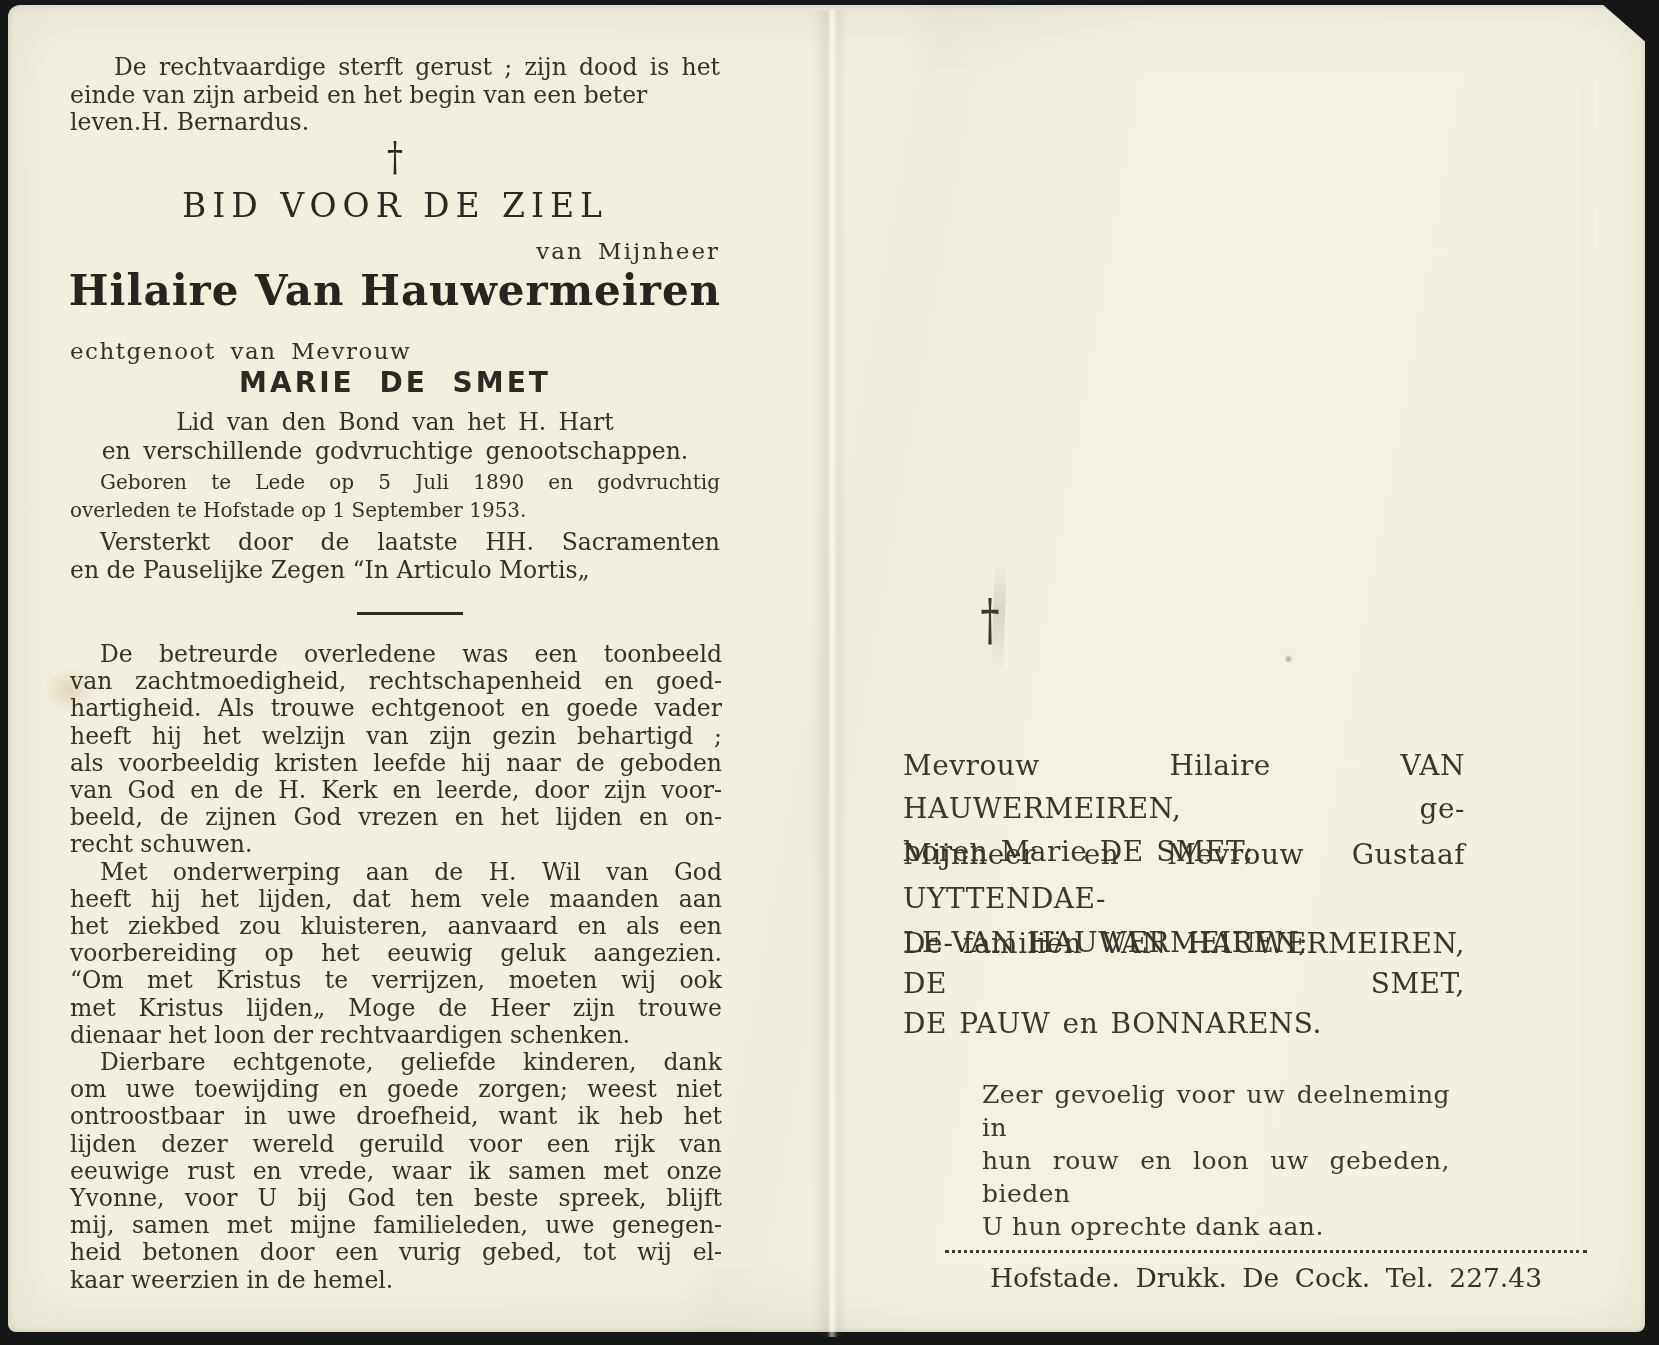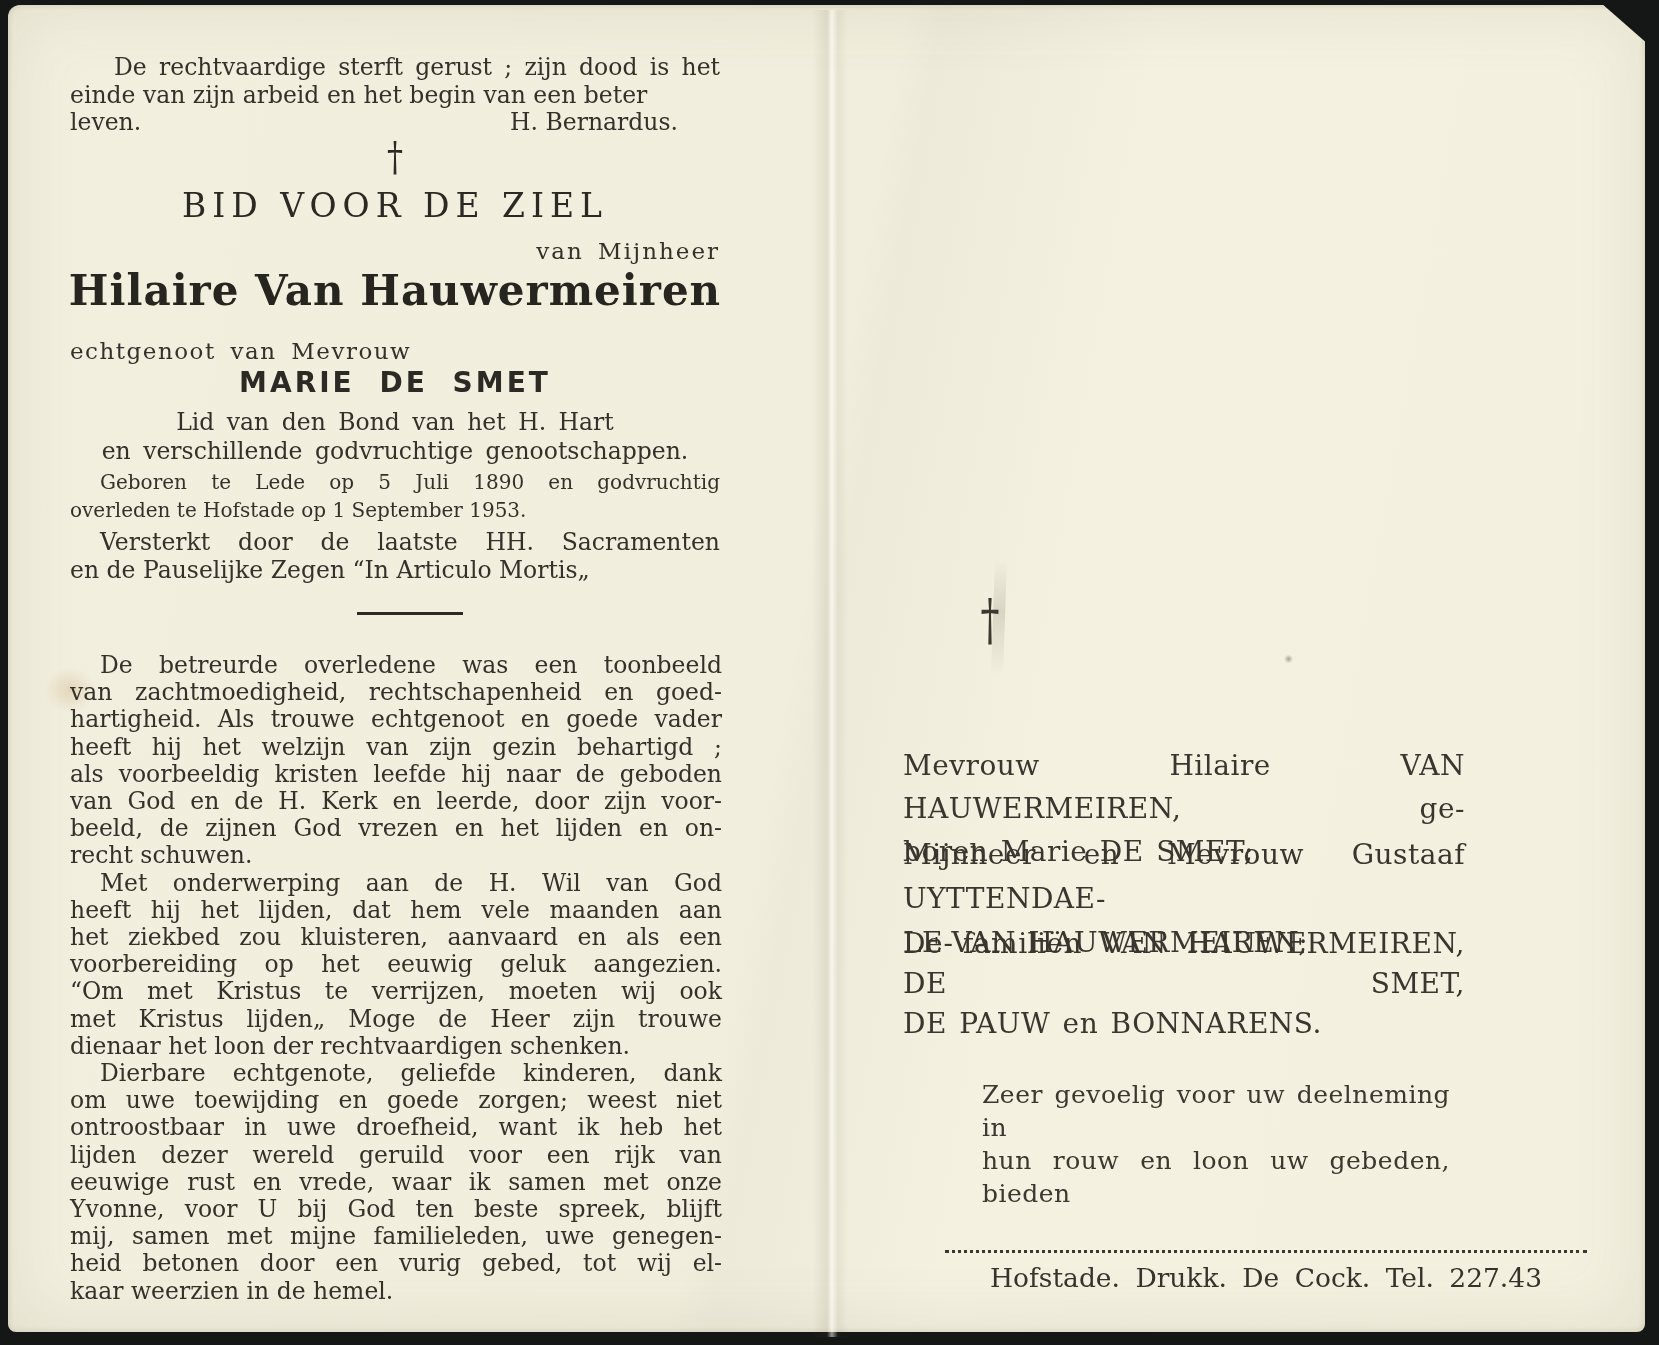--- a/index.html
+++ b/index.html
@@ -43,33 +43,33 @@
 
   
   .tline { text-align:justify; text-align-last:justify; white-space:normal; }
   .tlast { text-align-last:left; }
   .centered .tline { text-align:center; text-align-last:center; }
   .ind .tline:first-child { text-indent:30px; }
 
   
   .quote { left:70px; top:54px; width:650px; font-size:23.5px; line-height:27.5px; }
   .quote .tline:first-child { text-indent:44px; }
-  .quote-last { display:flex; justify-content:space-between; padding-right:42px; }
+  .quote-last { display:flex; padding-right:42px; }
   .cross-left { left:70px; top:137px; width:650px; text-align:center; font-size:32px; color:#2c2a24; }
   .cross-left span { display:inline-block; transform:scaleY(1.25); }
   .bid { left:70px; top:186px; width:650px; text-align:center; font-size:33px; letter-spacing:6px; color:#2b2923; }
   .van-mijnheer { left:70px; top:238px; width:650px; text-align:right; font-size:23px; letter-spacing:2px; word-spacing:5px; }
   .name { left:30px; top:266px; width:730px; text-align:center; font-size:42px; font-weight:bold; color:#26251f; letter-spacing:1px; }
   .echtgenoot { left:70px; top:338px; width:650px; text-align:left; font-size:23px; letter-spacing:1.5px; word-spacing:6px; }
   .spouse { left:70px; top:366px; width:650px; text-align:center; font-family:"DejaVu Sans", sans-serif; font-size:28px; font-weight:bold; letter-spacing:3px; word-spacing:12px; color:#2b2a24; }
   .membership { left:70px; top:408px; width:650px; font-size:23.5px; line-height:28.5px; word-spacing:5px; }
   .vitals1 { left:70px; top:468px; width:650px; font-size:20px; line-height:28px; }
   .vitals2 { left:70px; top:528px; width:650px; font-size:23.5px; line-height:28px; }
   .divider { left:357px; top:612px; width:106px; height:3px; background:#2c2a24; }
-  .bodytext { left:70px; top:641px; width:652px; font-size:23.5px; line-height:27.2px;margin-top:11px; }
+  .bodytext { left:70px; top:641px; width:652px; font-size:23.5px; line-height:27.2px; }
 
   
   .cross-right { left:930px; top:598px; width:120px; text-align:center; font-size:38px; color:#3a382f; }
   .cross-right span { display:inline-block; transform:scaleY(1.45); }
   .mourner0 { left:903px; top:744px; width:562px; font-size:28px; line-height:43px; letter-spacing:0.5px; word-spacing:3px; color:#38362e; }
   .mourner1 { left:903px; top:833px; width:562px; font-size:28px; line-height:44px; letter-spacing:0.5px; word-spacing:3px; color:#38362e; }
   .mourner2 { left:903px; top:924px; width:562px; font-size:28px; line-height:40px; letter-spacing:0.5px; word-spacing:3px; color:#38362e; }
   .thanks { left:982px; top:1078px; width:468px; font-size:25px; line-height:33px; letter-spacing:0.5px; color:#3a382f; }
   .dotted { left:945px; top:1250px; width:642px; border-top:3px dotted #3a382f; height:0; }
   .printer { left:945px; top:1262px; width:642px; text-align:center; font-size:26.5px; word-spacing:7px; color:#35332b; }
@@ -167,16 +167,17 @@
     <div class="tline tlast">LE-VAN HAUWERMEIREN;</div>
   </div>
 <div class="blk mourner2">
     <div class="tline">De familiën VAN HAUWERMEIREN, DE SMET,</div>
     <div class="tline tlast">DE PAUW en BONNARENS.</div>
   </div>
 
 <div class="blk thanks">
     <div class="tline">Zeer gevoelig voor uw deelneming in</div>
     <div class="tline">hun rouw en loon uw gebeden, bieden</div>
+    <div class="tline tlast">U hun oprechte dank aan.</div>
   </div>
 
 <div class="blk dotted"></div>
 <div class="blk printer">Hofstade.  Drukk. De Cock.   Tel. 227.43</div>
 
 </body></html>

